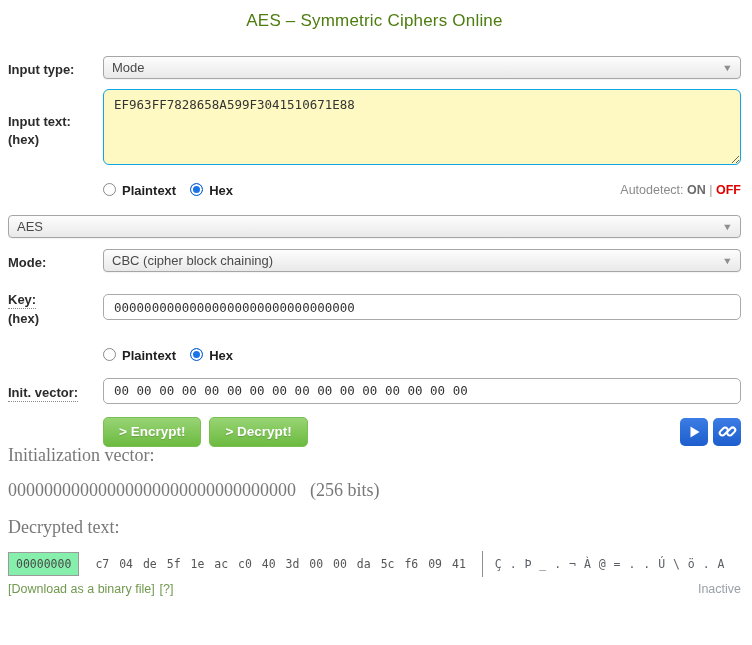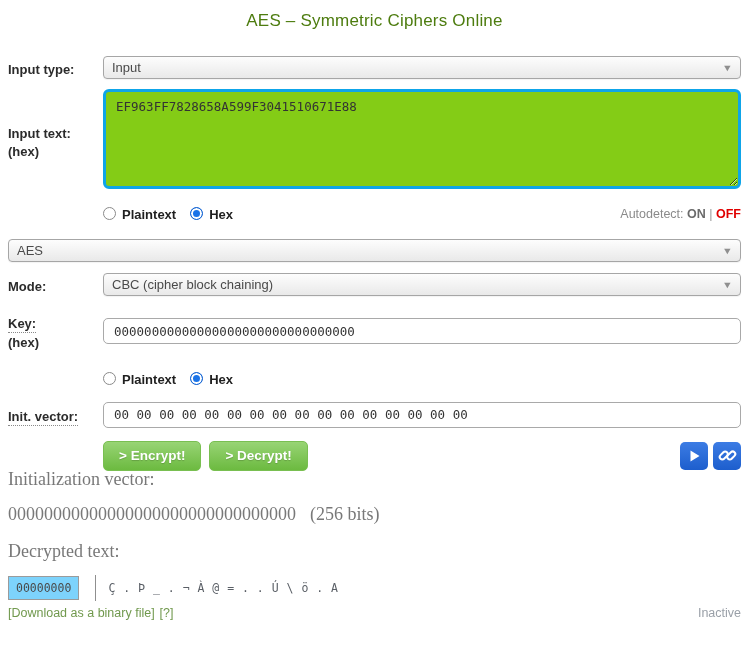--- a/index.html
+++ b/index.html
@@ -29,25 +29,25 @@
     border: 1px solid #a6a6a6; border-radius: 4px;
     background: linear-gradient(#fdfdfd, #e9e9e9);
     display: flex; align-items: center;
     padding: 0 8px; font-size: 13px; color: #4a4a4a;
     box-shadow: 0 1px 1px rgba(0,0,0,.05);
     cursor: default;
   }
   .select .caret { margin-left: auto; font-size: 9px; color: #8f8f8f; transform: scaleX(1.2); }
 
   textarea.input-area {
-    width: 100%; height: 100px;
-    border: 3px solid #0ea5e9; border-radius: 6px;
+    width: 100%; height: 76px;
+    border: 1px solid #0ea5e9; border-radius: 6px;
     padding: 7px 10px;
     font: 12.5px "DejaVu Sans Mono", monospace; color: #333;
-    resize: both; outline: none; background: #84cc16;
+    resize: both; outline: none; background: #fef9c3;
   }
 
   input.text-input {
     width: 100%; height: 26px;
     border: 1px solid #a9a9a9; border-radius: 5px;
     padding: 0 10px;
     font: 12.5px "DejaVu Sans Mono", monospace; color: #333;
     outline: none; background: #fff;
   }
 
@@ -84,21 +84,21 @@
     background: linear-gradient(#3c7ce4, #1d5ecd);
     display: flex; align-items: center; justify-content: center;
     cursor: pointer;
   }
 
   .out-text { font-size: 18px; color: #787878; line-height: 16px; font-family: Liberation Serif, serif; }
   .iv-line .bits { margin-left: 14px; }
 
   .hexline { display: flex; align-items: center; font: 11.5px "DejaVu Sans Mono", monospace; color: #555; height: 26px; }
   .offset-box {
-    background: #7dd3fc; border: 1px solid #9b9b9b;
+    background: #86efac; border: 1px solid #9b9b9b;
     padding: 4px 7px; color: #4a4a4a; flex: none;
   }
   .bytes { margin-left: 16px; word-spacing: 3px; white-space: pre; }
   .vdivider { width: 1px; height: 26px; background: #8f8f8f; margin: 0 12px 0 16px; flex: none; }
   .ascii { word-spacing: 1px; color: #5a5f66; white-space: pre; }
 
   .links-row { display: flex; align-items: center; font-size: 12.5px; margin-top: 5px; }
   .link-green { color: #71994e; cursor: pointer; }
   .help { margin-left: 5px; }
   .status { margin-left: auto; color: #9aa0a8; }
@@ -112,21 +112,21 @@
 </style>
 </head>
 <body>
 
 <h1 class="page-title">AES – Symmetric Ciphers Online</h1>
 
 <div class="row mb10">
   <div class="lbl-col"><span class="lbl">Input type:</span></div>
   <div class="ctrl-col">
     <div class="select">
-      <span>Input</span>
+      <span>Mode</span>
       <span class="caret">▼</span>
     </div>
   </div>
 </div>
 
 <div class="row mb14">
   <div class="lbl-col">
     <div class="lbl">Input text:</div>
     <div class="lbl">(hex)</div>
   </div>
@@ -218,20 +218,21 @@
 <div class="out-text mb19">Initialization vector:</div>
 
 <div class="out-text iv-line mb21">
   <span>00000000000000000000000000000000</span><span class="bits">(256 bits)</span>
 </div>
 
 <div class="out-text mb16">Decrypted text:</div>
 
 <div class="hexline">
   <span class="offset-box">00000000</span>
+  <span class="bytes">c7 04 de 5f 1e ac c0 40 3d 00 00 da 5c f6 09 41</span>
   <span class="vdivider"></span>
   <span class="ascii">Ç . Þ _ . ¬ À @ = . . Ú \ ö . A</span>
 </div>
 
 <div class="links-row">
   <span class="link-green">[Download as a binary file]</span>
   <span class="link-green help">[?]</span>
   <span class="status">Inactive</span>
 </div>
 

